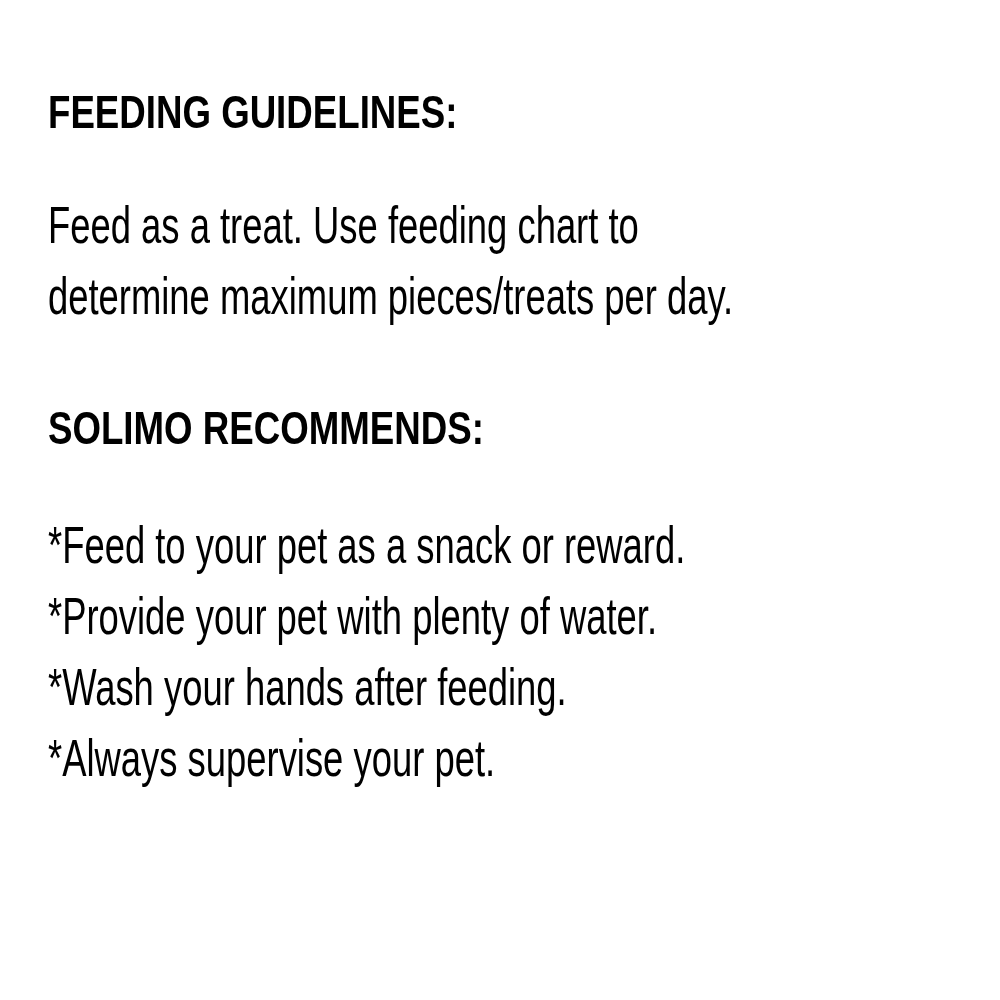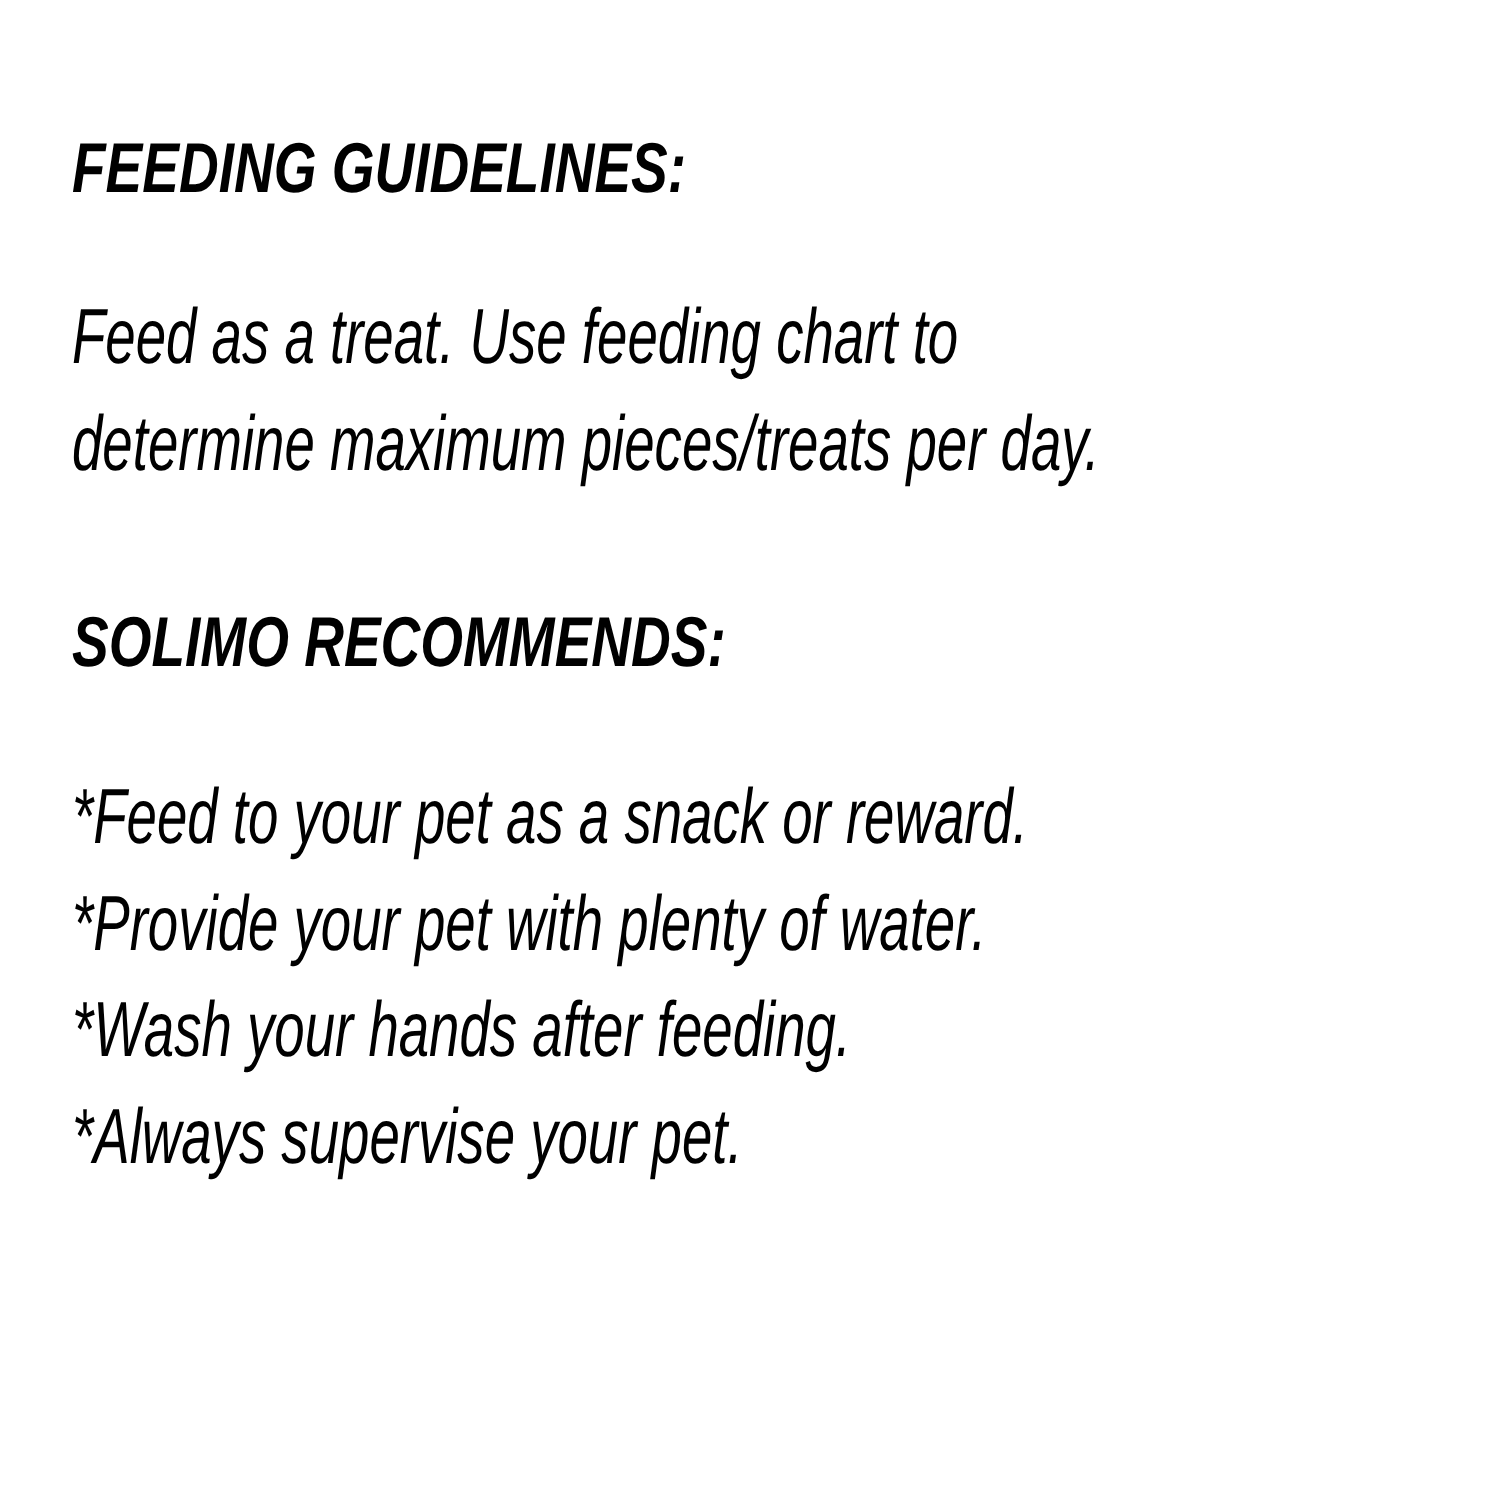--- a/index.html
+++ b/index.html
@@ -16,21 +16,20 @@
     overflow: hidden;
   }
 
   .panel {
     position: relative;
     width: 1000px;
     height: 1000px;
     box-sizing: border-box;
     padding: 12px;
     background: #ffffff;
-    font-style: italic;
   }
 
   .content {
     position: absolute;
     left: 48px;
     top: 86px;
     right: 20px;
   }
 
   

